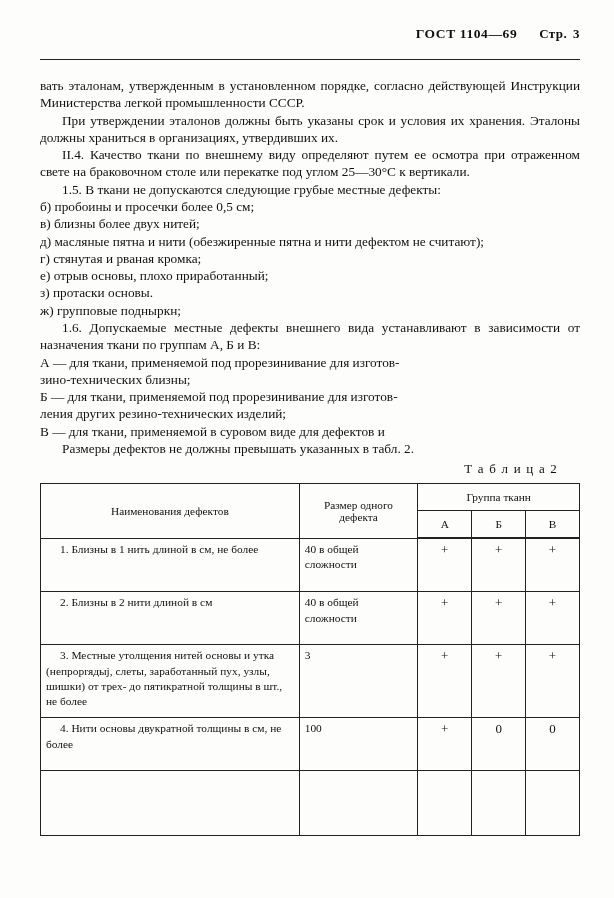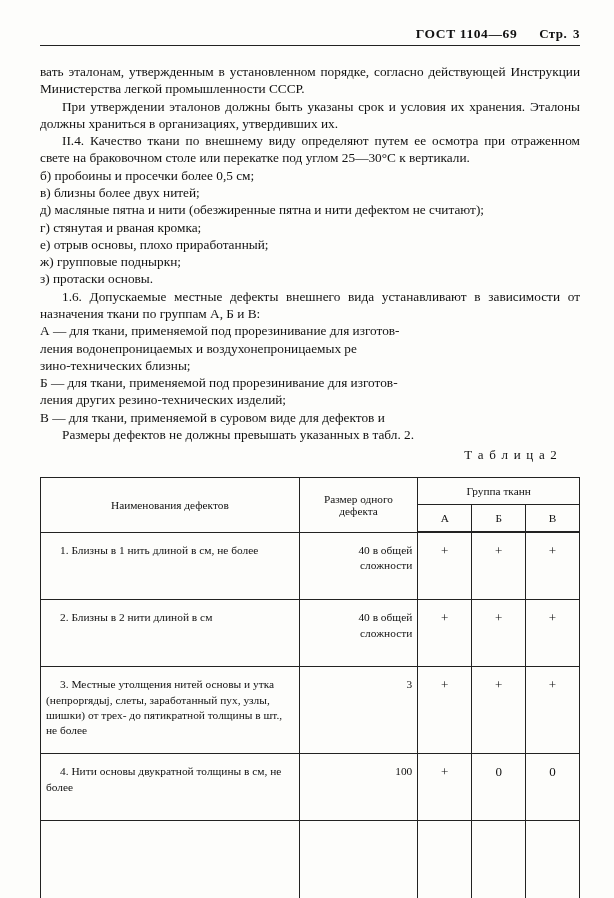--- a/index.html
+++ b/index.html
@@ -24,21 +24,21 @@
     background: #fdfdfb;
   }
   
   .header {
     display: flex;
     align-items: baseline;
     justify-content: flex-end;
     font-size: 13.5px;
     font-weight: bold;
     letter-spacing: 0.3px;
-    padding-bottom: 3px;
+    padding-bottom: 17px;
     margin-bottom: 13px;
     border-bottom: 1.6px solid #222;
   }
   .header .gost {
     font-size: 13.5px;
     font-weight: bold;
     letter-spacing: 0.6px;
   }
   .header .page-no {
     font-size: 13px;
@@ -74,34 +74,34 @@
     text-indent: 0;
   }
   sup {
     font-size: 9px;
     vertical-align: super;
   }
   .tbl-caption {
     text-align: right;
     font-size: 13px;
     margin-top: 4px;
-    margin-bottom: 14px;
+    margin-bottom: 6px;
     letter-spacing: 1.2px;
     padding-right: 22px;
   }
   
   table.defects {
     width: 100%;
     border-collapse: collapse;
     font-size: 11.4px;
     table-layout: fixed;
   }
   table.defects td, table.defects th {
     border: 1px solid #222;
-    padding: 10px 5px;
+    padding: 3px 5px;
     vertical-align: top;
     font-weight: normal;
   }
   table.defects thead th {
     text-align: center;
     vertical-align: middle;
     font-size: 11.3px;
     padding: 7px 4px;
   }
   .thead-double {
@@ -109,21 +109,21 @@
   }
   .col-name { width: 48%; }
   .col-size { width: 22%; }
   .col-grp  { width: 10%; }
   td.name-cell {
     text-align: left;
     line-height: 1.35;
     padding: 8px 6px 10px 6px;
   }
   td.size-cell {
-    text-align: right;
+    text-align: left;
     line-height: 1.35;
     padding: 8px 4px;
   }
   td.grp-cell {
     text-align: center;
     padding-top: 9px;
     font-size: 13px;
   }
   .indent-first {
     text-indent: 14px;
@@ -141,33 +141,33 @@
     <span class="gost">ГОСТ 1104—69</span>
     <span class="page-no">Стр.</span>
     <span class="page-no" style="margin-left:6px">3</span>
   </div>
 
   <div class="body-text">
 
     <p>вать эталонам, утвержденным в установленном порядке, согласно действующей Инструкции Министерства легкой промышленности СССР.</p>
     <p class="p-indent">При утверждении эталонов должны быть указаны срок и условия их хранения. Эталоны должны храниться  в организациях, утвердивших их.</p>
     <p class="p-indent">II.4. Качество ткани по внешнему виду определяют путем ее осмотра при отраженном свете на браковочном столе или перекатке под углом 25—30°C к вертикали.</p>
+    <p class="p-indent">1.5. В ткани не допускаются следующие грубые местные дефекты:</p>
 
     <p class="p-list">б)  пробоины и просечки более 0,5 см;</p>
     <p class="p-list">в)  близны более двух нитей;</p>
     <p class="p-list">д)  масляные пятна и нити (обезжиренные пятна и нити дефектом не считают);</p>
     <p class="p-list">г)  стянутая и рваная кромка;</p>
     <p class="p-list">е)  отрыв основы, плохо приработанный;</p>
+    <p class="p-list">з)  протаски основы.</p>
     <p class="p-list">ж)  групповые подныркн;</p>
-    <p class="p-list">з)  протаски основы.</p>
 
     <p class="p-indent">1.6. Допускаемые местные дефекты внешнего вида устанавливают в зависимости от назначения ткани по группам А, Б и В:</p>
 
     <p class="p-letter">А — для ткани, применяемой под прорезинивание для изготов-</p>
-    <p class="p-letter-cont">ления водонепроницаемых  и  воздухонепроницаемых   ре</p>
     <p class="p-letter-cont">зино-технических близны;</p>
     <p class="p-letter">Б — для ткани, применяемой под прорезинивание для изготов-</p>
     <p class="p-letter-cont">ления других резино-технических изделий;</p>
     <p class="p-letter">В — для ткани, применяемой в суровом виде для дефектов и</p>
 
     <p class="p-indent">Размеры дефектов не должны превышать указанных в табл. 2.</p>
   </div>
 
   <div class="tbl-caption">Т а б л и ц а  2</div>
 

